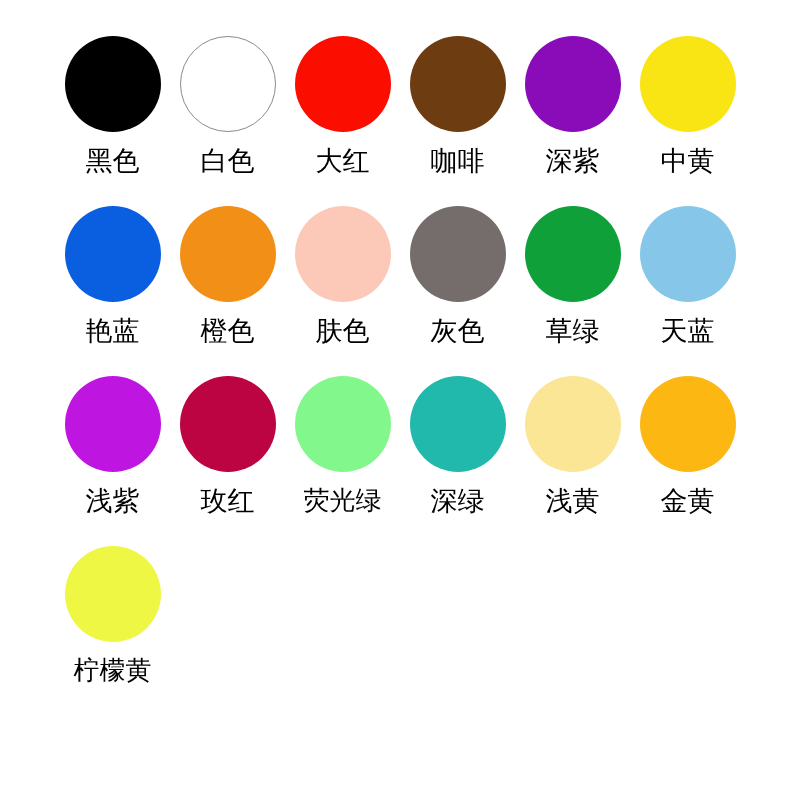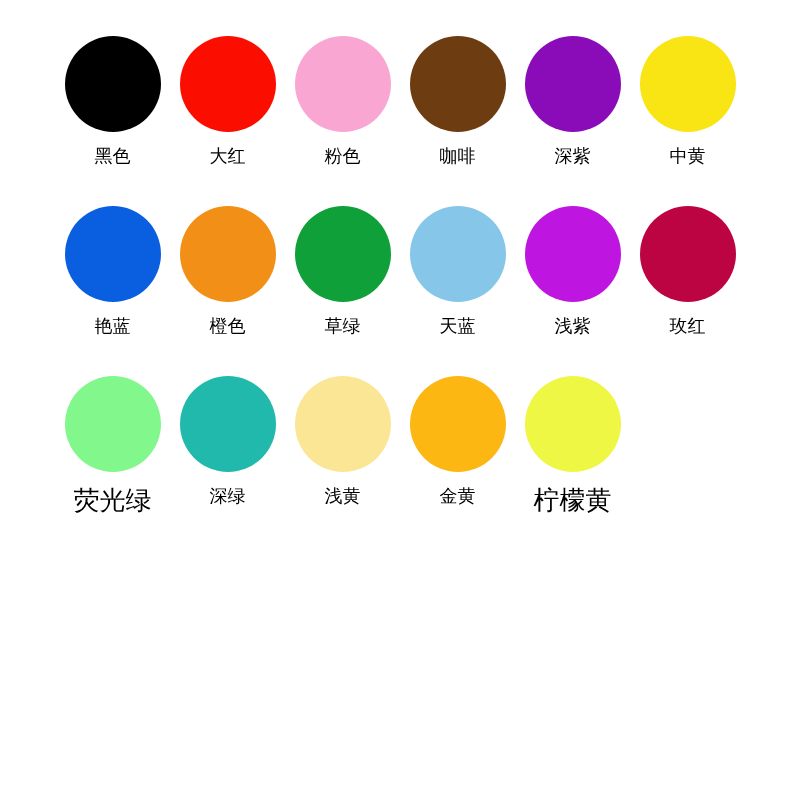--- a/index.html
+++ b/index.html
@@ -40,67 +40,75 @@
     border-radius: 50%;
     box-sizing: border-box;
   }
 
   .swatch-disc.outlined {
     border: 1px solid #8a8a8a;
   }
 
   .swatch-label {
     margin-top: 15px;
-    font-size: 18px;
+    font-size: 27px;
     line-height: 1;
     color: #000000;
     white-space: nowrap;
     letter-spacing: 0px;
     font-weight: 400;
   }
 
   .swatch-label.long {
     font-size: 26px;
   }
 </style>
 </head>
 <body>
 
 <div class="swatch-grid">
     <div class="swatch-cell">
       <div class="swatch-disc" style="background: rgb(0, 0, 0);"></div>
       <div class="swatch-label">黑色</div>
     </div>
     <div class="swatch-cell">
+      <div class="swatch-disc outlined" style="background: rgb(255, 255, 255);"></div>
+      <div class="swatch-label">白色</div>
+    </div>
+    <div class="swatch-cell">
       <div class="swatch-disc" style="background: rgb(251, 13, 0);"></div>
       <div class="swatch-label">大红</div>
-    </div>
-    <div class="swatch-cell">
-      <div class="swatch-disc" style="background: rgb(249, 166, 210);"></div>
-      <div class="swatch-label">粉色</div>
     </div>
     <div class="swatch-cell">
       <div class="swatch-disc" style="background: rgb(110, 60, 17);"></div>
       <div class="swatch-label">咖啡</div>
     </div>
     <div class="swatch-cell">
       <div class="swatch-disc" style="background: rgb(138, 12, 184);"></div>
       <div class="swatch-label">深紫</div>
     </div>
     <div class="swatch-cell">
       <div class="swatch-disc" style="background: rgb(249, 228, 20);"></div>
       <div class="swatch-label">中黄</div>
     </div>
     <div class="swatch-cell">
       <div class="swatch-disc" style="background: rgb(10, 95, 224);"></div>
       <div class="swatch-label">艳蓝</div>
     </div>
     <div class="swatch-cell">
       <div class="swatch-disc" style="background: rgb(242, 143, 22);"></div>
       <div class="swatch-label">橙色</div>
+    </div>
+    <div class="swatch-cell">
+      <div class="swatch-disc" style="background: rgb(252, 200, 184);"></div>
+      <div class="swatch-label">肤色</div>
+    </div>
+    <div class="swatch-cell">
+      <div class="swatch-disc" style="background: rgb(117, 108, 108);"></div>
+      <div class="swatch-label">灰色</div>
     </div>
     <div class="swatch-cell">
       <div class="swatch-disc" style="background: rgb(15, 160, 58);"></div>
       <div class="swatch-label">草绿</div>
     </div>
     <div class="swatch-cell">
       <div class="swatch-disc" style="background: rgb(134, 198, 232);"></div>
       <div class="swatch-label">天蓝</div>
     </div>
     <div class="swatch-cell">

